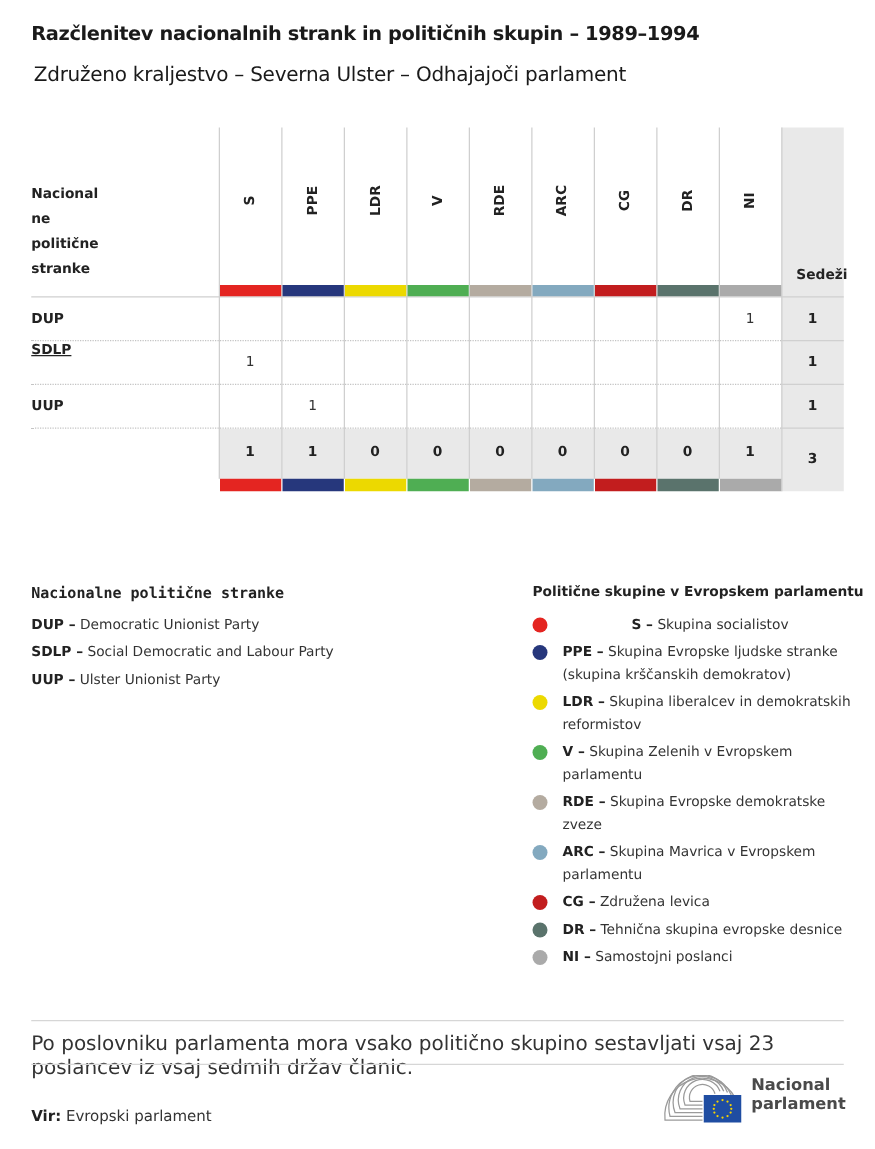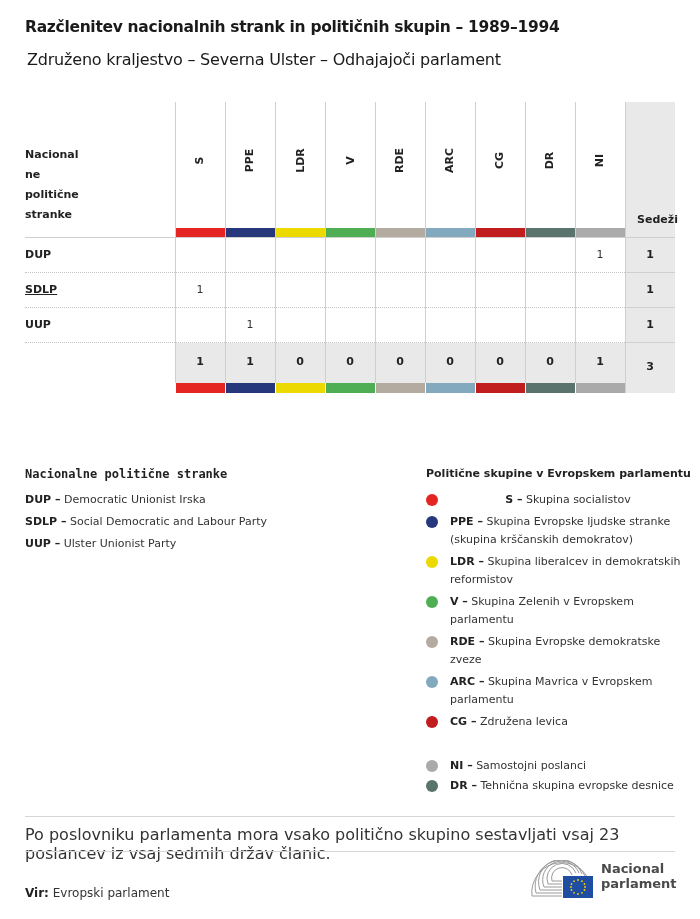--- a/index.html
+++ b/index.html
@@ -114,21 +114,21 @@
     <div class="col-head" style="left: 575px;">
       <span>NI</span>
     </div>
     <div class="colorbar" style="left: 576px; width: 49px; top: 228px; background: rgb(170, 170, 170);"></div>
     <div class="colorbar" style="left: 576px; width: 49px; top: 383px; height: 10px; background: rgb(170, 170, 170);"></div>
     <div class="row-label" style="top: 248px;">DUP</div>
     <div class="cell" style="left: 575px; top: 248px;">1</div>
     <div class="cell bold" style="left: 625px; top: 248px;">1</div>
     <div class="hline-dot" style="left: 25px; top: 272px; width: 600px;"></div>
     <div class="hline-solid" style="left: 625px; top: 272px; width: 50px; background: rgb(208, 208, 208);"></div>
-    <div class="row-label" style="top: 283px; text-decoration: underline;">SDLP</div>
+    <div class="row-label" style="top: 273px; text-decoration: underline;">SDLP</div>
     <div class="cell" style="left: 175px; top: 283px;">1</div>
     <div class="cell bold" style="left: 625px; top: 283px;">1</div>
     <div class="hline-dot" style="left: 25px; top: 307px; width: 600px;"></div>
     <div class="hline-solid" style="left: 625px; top: 307px; width: 50px; background: rgb(208, 208, 208);"></div>
     <div class="row-label" style="top: 318px;">UUP</div>
     <div class="cell" style="left: 225px; top: 318px;">1</div>
     <div class="cell bold" style="left: 625px; top: 318px;">1</div>
     <div class="hline-dot" style="left: 25px; top: 342px; width: 600px;"></div>
     <div class="hline-solid" style="left: 625px; top: 342px; width: 50px; background: rgb(208, 208, 208);"></div>
     <div class="cell bold" style="left: 175px; top: 355px;">1</div>
@@ -138,21 +138,21 @@
     <div class="cell bold" style="left: 375px; top: 355px;">0</div>
     <div class="cell bold" style="left: 425px; top: 355px;">0</div>
     <div class="cell bold" style="left: 475px; top: 355px;">0</div>
     <div class="cell bold" style="left: 525px; top: 355px;">0</div>
     <div class="cell bold" style="left: 575px; top: 355px;">1</div>
     <div class="cell bold" style="left: 625px; top: 360px;">3</div>
   </div>
 
 <div class="leg-left-title">Nacionalne politične stranke</div>
 <div id="leg-left">
-    <div class="leg-left-item" style="top: 493px;"><b>DUP –</b> <span>Democratic Unionist Irska</span></div>
+    <div class="leg-left-item" style="top: 493px;"><b>DUP –</b> <span>Democratic Unionist Party</span></div>
     <div class="leg-left-item" style="top: 515px;"><b>SDLP –</b> <span>Social Democratic and Labour Party</span></div>
     <div class="leg-left-item" style="top: 537px;"><b>UUP –</b> <span>Ulster Unionist Party</span></div>
   </div>
 
 <div class="leg-right-title">Politične skupine v Evropskem parlamentu</div>
 <div id="leg-right">
     <div class="leg-right-item" style="top: 491px; text-align: center;">
       <span class="dot" style="background: rgb(228, 37, 33);"></span>
       <span class="txt"><b>S –</b> <span>Skupina socialistov</span></span>
     </div>
@@ -173,21 +173,21 @@
       <span class="txt"><b>RDE –</b> <span>Skupina Evropske demokratske zveze</span></span>
     </div>
     <div class="leg-right-item" style="top: 673px;">
       <span class="dot" style="background: rgb(131, 169, 191);"></span>
       <span class="txt"><b>ARC –</b> <span>Skupina Mavrica v Evropskem parlamentu</span></span>
     </div>
     <div class="leg-right-item" style="top: 713px;">
       <span class="dot" style="background: rgb(194, 29, 30);"></span>
       <span class="txt"><b>CG –</b> <span>Združena levica</span></span>
     </div>
-    <div class="leg-right-item" style="top: 735px; margin-top: 42px;">
+    <div class="leg-right-item" style="top: 735px;">
       <span class="dot" style="background: rgb(90, 115, 108);"></span>
       <span class="txt"><b>DR –</b> <span>Tehnična skupina evropske desnice</span></span>
     </div>
     <div class="leg-right-item" style="top: 757px;">
       <span class="dot" style="background: rgb(170, 170, 170);"></span>
       <span class="txt"><b>NI –</b> <span>Samostojni poslanci</span></span>
     </div>
   </div>
 
 <div class="rule" style="top:816px;"></div>

